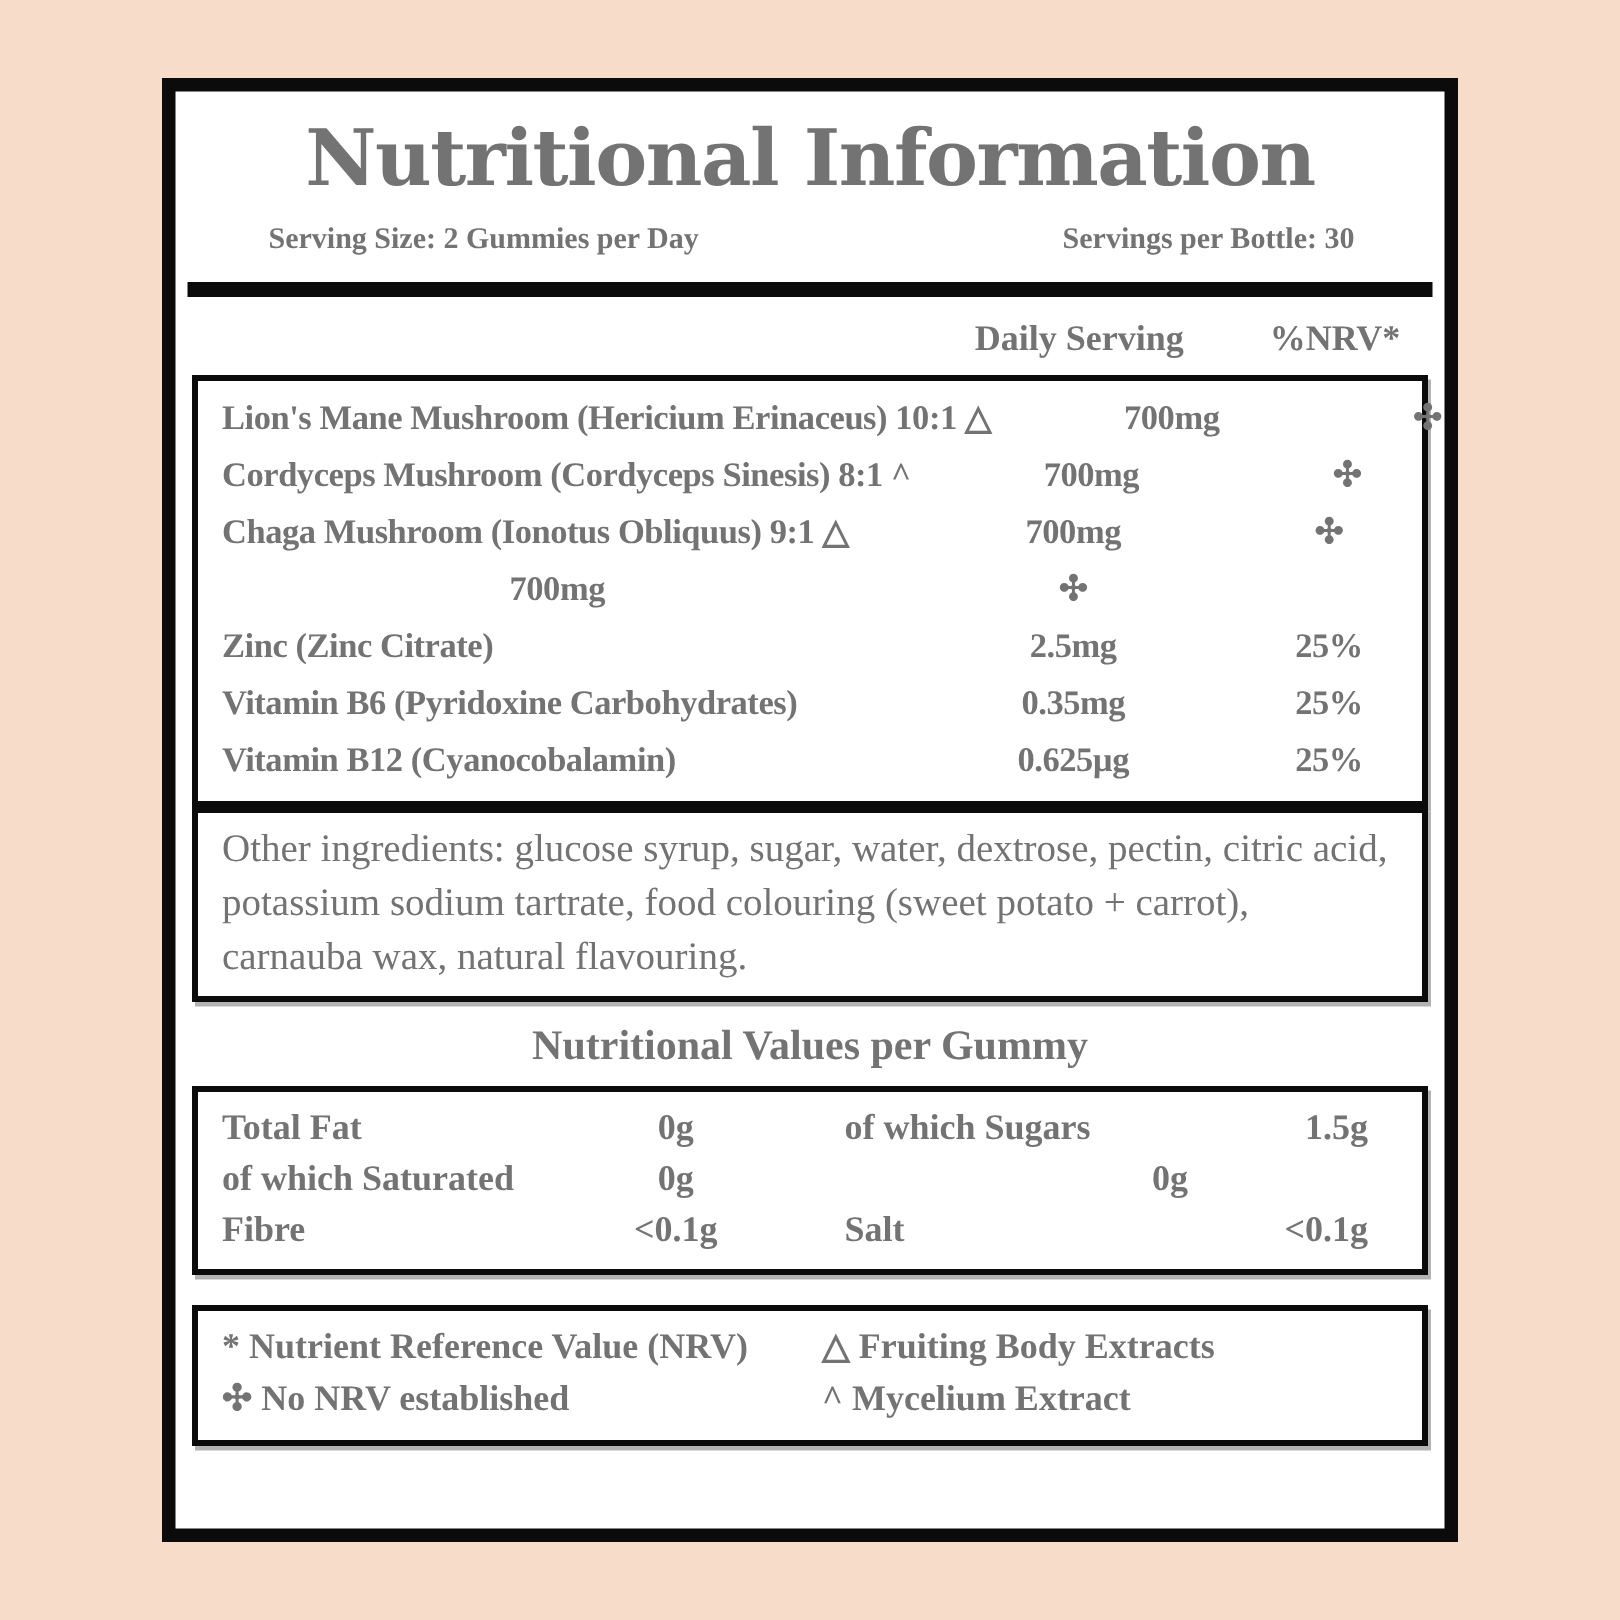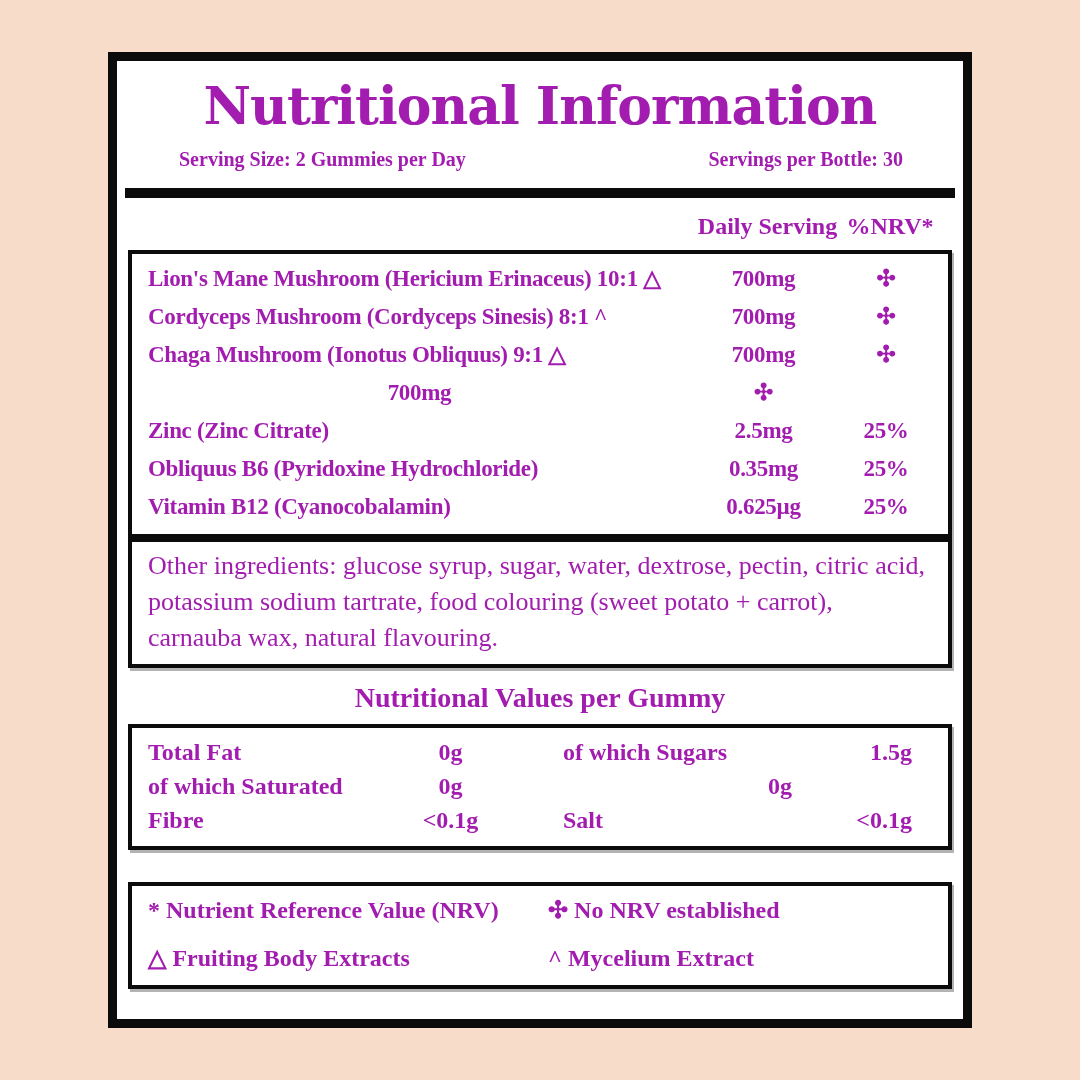--- a/index.html
+++ b/index.html
@@ -5,21 +5,21 @@
   html, body {
     margin: 0; padding: 0;
     width: 1080px; height: 1080px;
     background: #f8dcca;
   }
   .page {
     position: relative;
     width: 1080px; height: 1080px;
     background: #f8dcca;
     font-family: "Liberation Serif", serif;
-    color: #a21caf;
+    color: #737373;
   }
   .card {
     position: absolute;
     left: 108px; top: 52px;
     width: 864px; height: 976px;
     box-sizing: border-box;
     background: #ffffff;
     border: 9px solid #0b0b0b;
     overflow: hidden;
   }
@@ -42,20 +42,21 @@
   }
   .divider {
     height: 10px;
     background: #0b0b0b;
     margin: 14px 8px 0;
   }
   .grid3 {
     display: grid;
     grid-template-columns: 1fr 145px 100px;
     align-items: center;
+    gap: 48px;
   }
   .col-header {
     margin: 12px 11px 0;
     padding: 0 12px 0 16px;
     font-size: 24px;
     font-weight: bold;
     height: 32px;
   }
   .c-amount { text-align: center; }
   .c-nrv { text-align: center; }
@@ -92,25 +93,25 @@
     grid-template-columns: 235px 135px 1fr 120px;
     line-height: 34px;
     font-size: 24px;
     font-weight: bold;
     align-items: center;
   }
   .v-lvalue { text-align: center; }
   .v-rlabel { padding-left: 45px; }
   .v-rvalue { text-align: right; }
   .footnote-box {
-    margin-top: 32px;
+    margin-top: 20px;
     padding: 8px 16px 10px;
     display: grid;
     grid-template-columns: 400px 1fr;
-    row-gap: 15px;
+    row-gap: 2px;
     font-size: 24px;
     font-weight: bold;
     line-height: 33px;
   }
 </style>
 </head>
 <body>
 
 <div class="page">
   <div class="card">
@@ -149,21 +150,21 @@
       <div class="s-row grid3">
         <span class="c-amount">700mg</span>
         <span class="c-nrv">✣</span>
       </div>
       <div class="s-row grid3">
         <span class="c-name">Zinc (Zinc Citrate)</span>
         <span class="c-amount">2.5mg</span>
         <span class="c-nrv">25%</span>
       </div>
       <div class="s-row grid3">
-        <span class="c-name">Obliquus B6 (Pyridoxine Hydrochloride)</span>
+        <span class="c-name">Vitamin B6 (Pyridoxine Carbohydrates)</span>
         <span class="c-amount">0.35mg</span>
         <span class="c-nrv">25%</span>
       </div>
       <div class="s-row grid3">
         <span class="c-name">Vitamin B12 (Cyanocobalamin)</span>
         <span class="c-amount">0.625µg</span>
         <span class="c-nrv">25%</span>
       </div>
     </div>
 
@@ -188,19 +189,19 @@
       <div class="v-row">
         <span class="v-llabel">Fibre</span>
         <span class="v-lvalue">&lt;0.1g</span>
         <span class="v-rlabel">Salt</span>
         <span class="v-rvalue">&lt;0.1g</span>
       </div>
     </div>
 
     <div class="box footnote-box">
       <span>* Nutrient Reference Value (NRV)</span>
+      <span>△ Fruiting Body Extracts</span>
       <span>✣ No NRV established</span>
-      <span>△ Fruiting Body Extracts</span>
       <span>^ Mycelium Extract</span>
     </div>
 
   </div>
 </div>
 
 </body></html>

